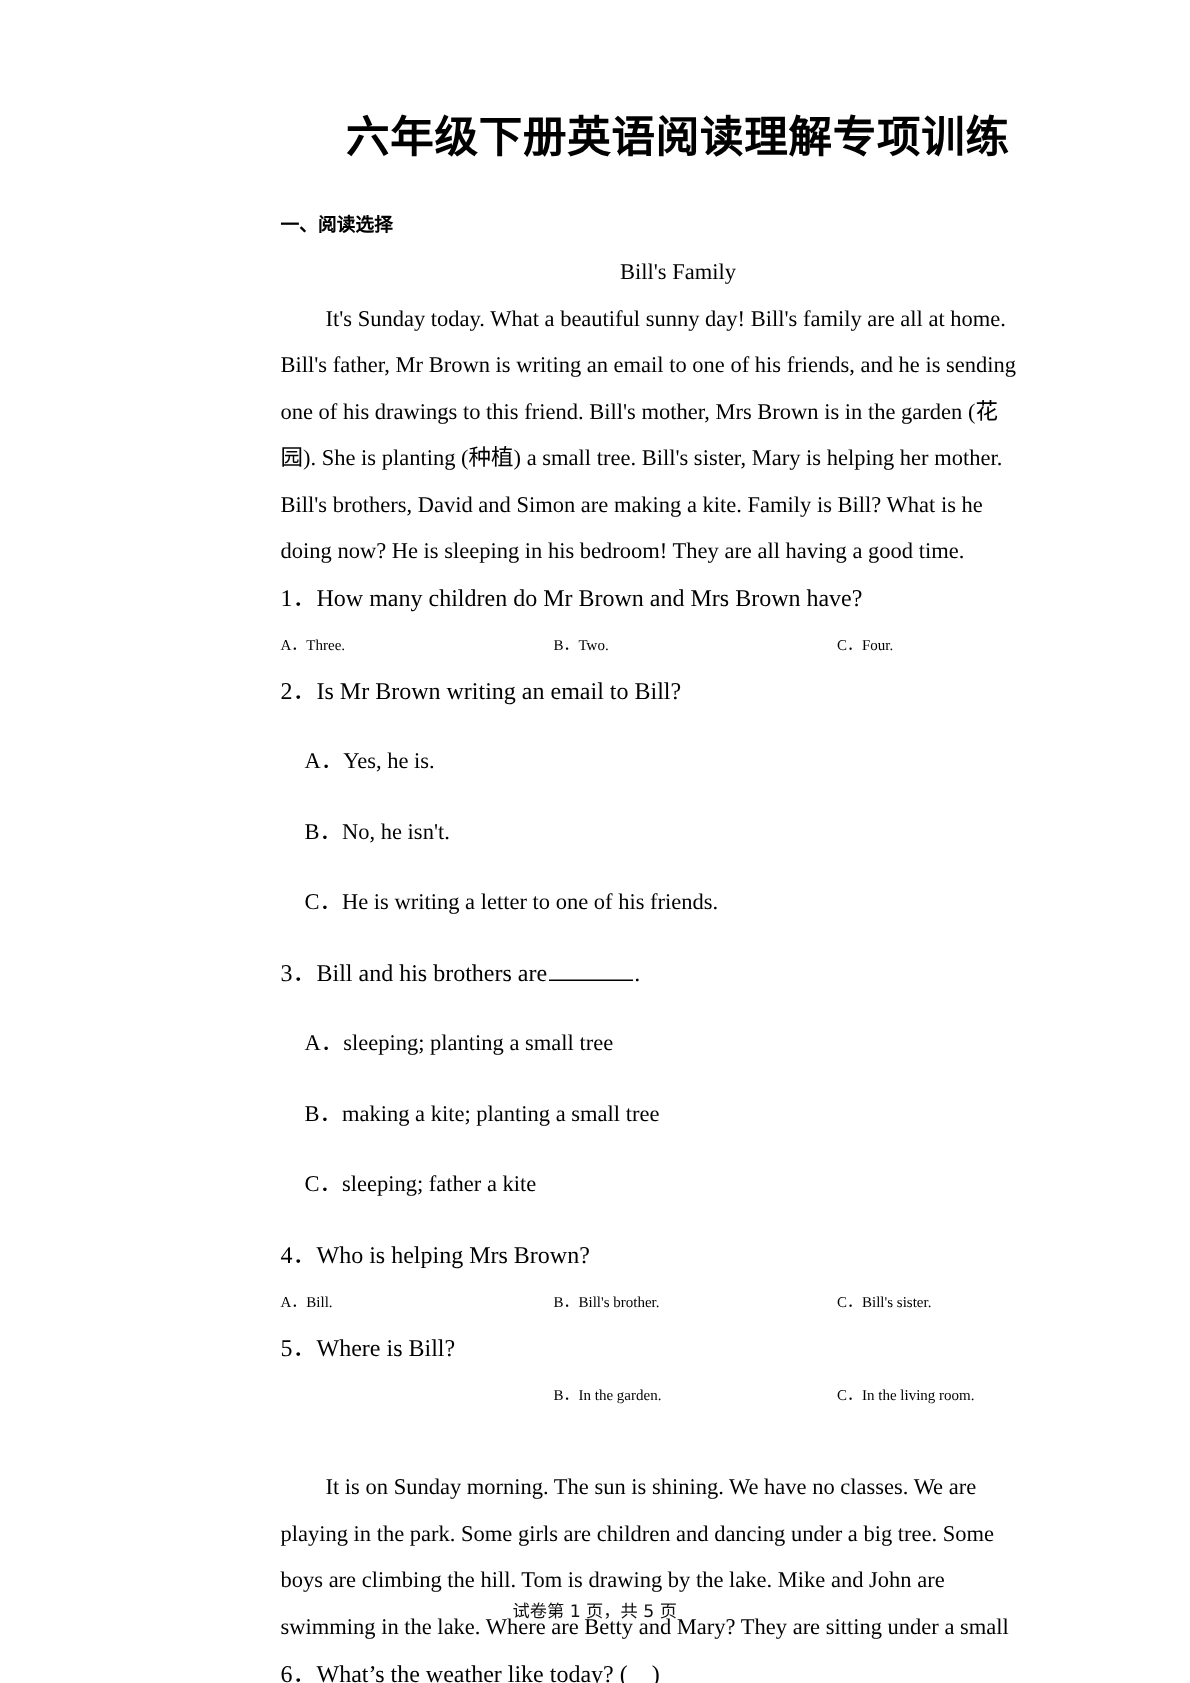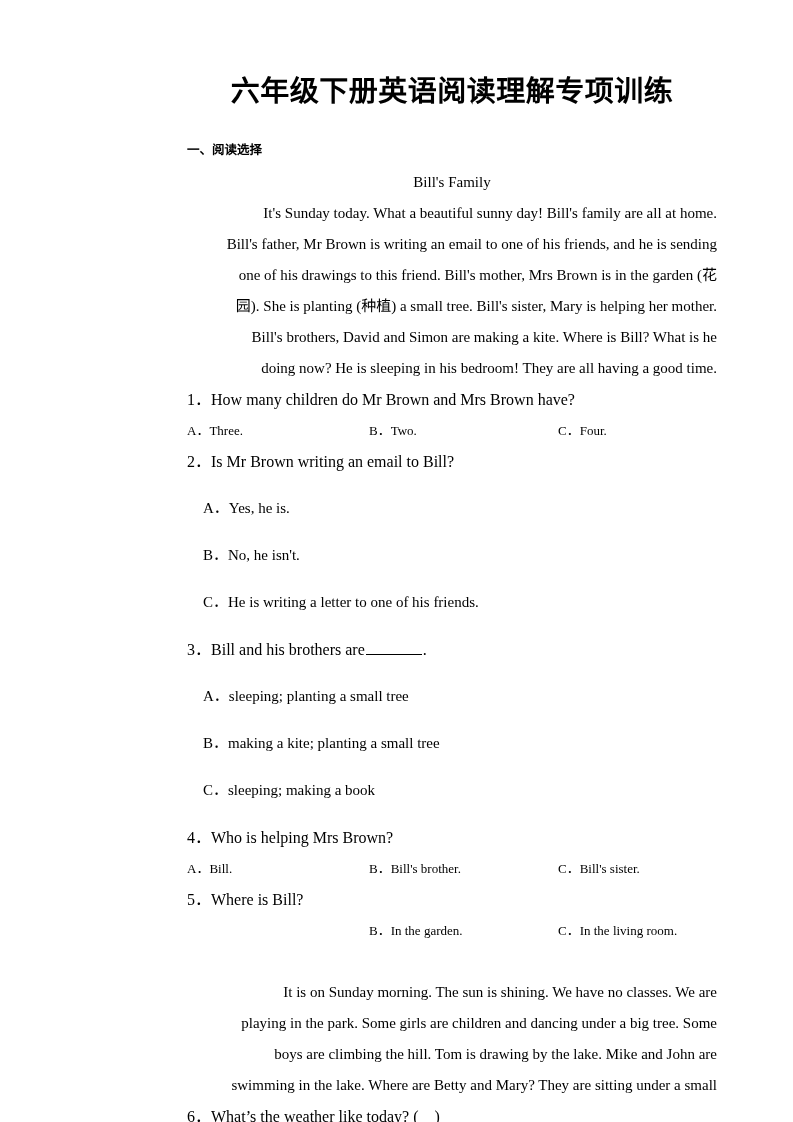--- a/index.html
+++ b/index.html
@@ -58,41 +58,41 @@
     margin: 0;
     padding-top: 8px;
   }
 
   
   .line {
     font-size: 15px;
     line-height: 31px;
     margin: 0;
     white-space: pre-wrap;
-    text-align: right;
+    text-align: left;
   }
   .line.indent {
     text-indent: 30px;
   }
   .spacer-line {
     height: 31px;
   }
 
   
   .question {
     font-size: 16px;
     line-height: 31px;
     margin: 0;
     white-space: pre-wrap;
   }
 
   
   .option-row {
     position: relative;
-    font-size: 13px;
+    font-size: 10px;
     line-height: 31px;
     height: 31px;
     white-space: nowrap;
     text-decoration: underline;
   }
   .option-row .opt {
     position: absolute;
     top: 0;
     white-space: nowrap;
   }
@@ -141,21 +141,21 @@
 
     <div class="section-heading">一、阅读选择</div>
 
     <div class="passage-title">Bill's Family</div>
 
     <div>
       <p class="line indent">It's Sunday today. What a beautiful sunny day! Bill's family are all at home.</p>
       <p class="line">Bill's father, Mr Brown is writing an email to one of his friends, and he is sending</p>
       <p class="line">one of his drawings to this friend. Bill's mother, Mrs Brown is in the garden (花</p>
       <p class="line">园). She is planting (种植) a small tree. Bill's sister, Mary is helping her mother.</p>
-      <p class="line">Bill's brothers, David and Simon are making a kite. Where is Bill? What is he</p>
+      <p class="line">Bill's brothers, David and Simon are making a kite. Family is Bill? What is he</p>
       <p class="line">doing now? He is sleeping in his bedroom! They are all having a good time.</p>
     </div>
 
     <div class="question"><span>1．</span><span>How many children do Mr Brown and Mrs Brown have?</span></div>
     <div class="option-row">
       <span class="opt col0">A．Three.</span>
       <span class="opt col1">B．Two.</span>
       <span class="opt col2">C．Four.</span>
     </div>
 
@@ -163,21 +163,21 @@
     <div class="option-stack">
       <p class="opt-line">A．Yes, he is.</p>
       <p class="opt-line">B．No, he isn't.</p>
       <p class="opt-line">C．He is writing a letter to one of his friends.</p>
     </div>
 
     <div class="question"><span>3．</span><span>Bill and his brothers are</span><span class="blank"></span><span>.</span></div>
     <div class="option-stack">
       <p class="opt-line">A．sleeping; planting a small tree</p>
       <p class="opt-line">B．making a kite; planting a small tree</p>
-      <p class="opt-line">C．sleeping; making a book</p>
+      <p class="opt-line">C．sleeping; father a kite</p>
     </div>
 
     <div class="question"><span>4．</span><span>Who is helping Mrs Brown?</span></div>
     <div class="option-row">
       <span class="opt col0">A．Bill.</span>
       <span class="opt col1">B．Bill's brother.</span>
       <span class="opt col2">C．Bill's sister.</span>
     </div>
 
     <div class="question"><span>5．</span><span>Where is Bill?</span></div>
@@ -192,14 +192,15 @@
       <p class="line indent">It is on Sunday morning. The sun is shining. We have no classes. We are</p>
       <p class="line">playing in the park. Some girls are children and dancing under a big tree. Some</p>
       <p class="line">boys are climbing the hill. Tom is drawing by the lake. Mike and John are</p>
       <p class="line">swimming in the lake. Where are Betty and Mary? They are sitting under a small</p>
     </div>
 
     <div class="question"><span>6．</span><span>What’s the weather like today? (    )</span></div>
 
   </div>
 
+  <div class="footer">试卷第 1 页，共 5 页</div>
 
 </div>
 
 </body></html>

